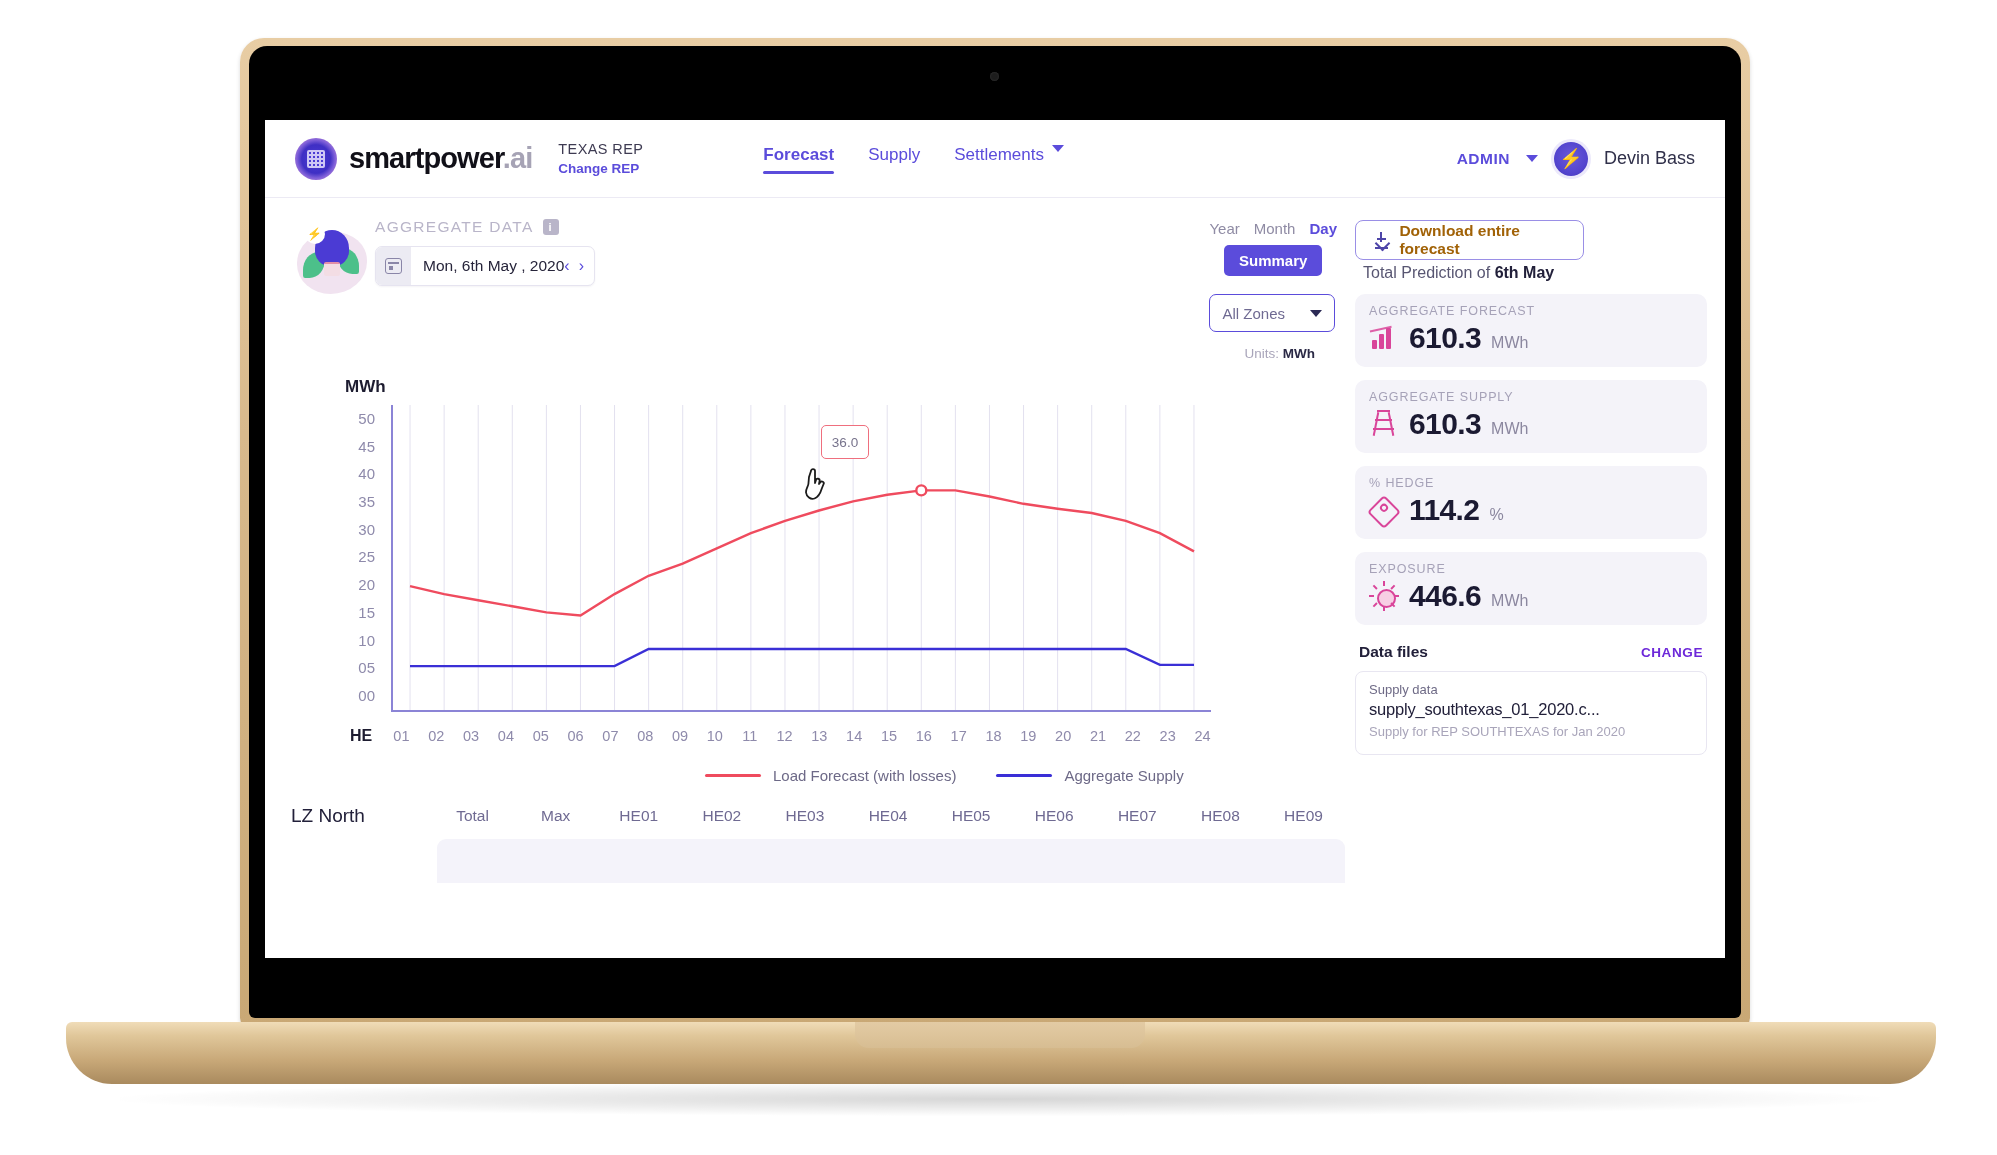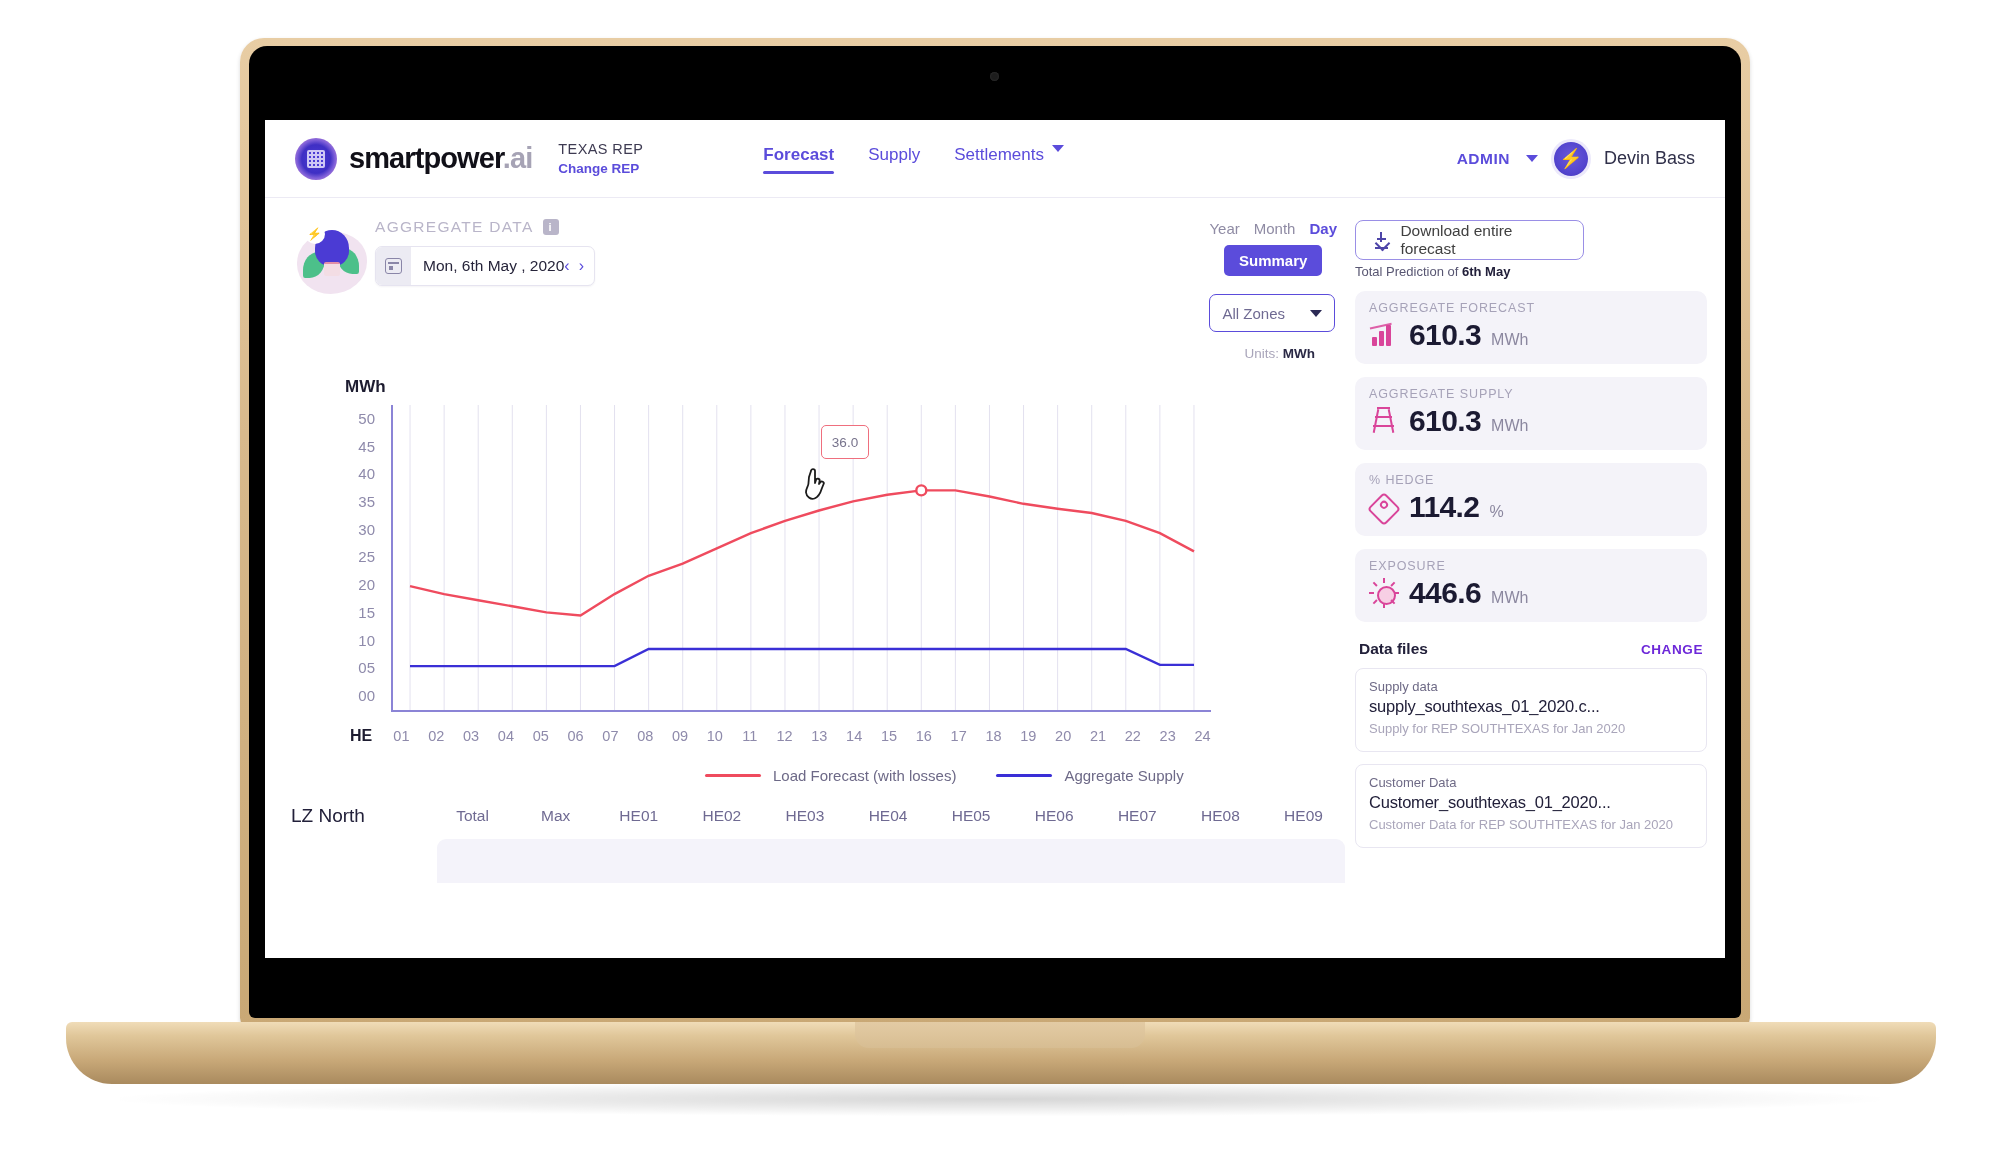--- a/index.html
+++ b/index.html
@@ -315,21 +315,21 @@
   .table-head-row { display: flex; align-items: center; }
   .table-zone { font-size: 19px; font-weight: 400; color: #22203a; width: 140px; }
   .table-cols { display: flex; flex: 1; }
   .table-col { flex: 1; text-align: center; font-size: 15.5px; color: #6f6a92; }
   .table-body-stub {
     margin-top: 12px; margin-left: 146px; height: 44px;
     background: #f4f3fa; border-radius: 9px 9px 0 0;
   }
 
   
-  .rp-title { font-size: 13px; color: #585672; margin: 4px 0 12px 0; }
+  .rp-title { font-size: 16px; color: #585672; margin: 4px 0 12px 8px; }
   .rp-title b { color: #22203a; }
   .metric-card {
     background: #f4f3f9; border-radius: 10px;
     padding: 10px 14px 12px; margin-bottom: 13px;
   }
   .metric-label { font-size: 12.5px; color: #a6a2b8; letter-spacing: .9px; }
   .metric-row { display: flex; align-items: baseline; gap: 10px; margin-top: 3px; }
   .metric-icon { width: 30px; height: 30px; position: relative; align-self: center; }
   .metric-value { font-size: 30px; font-weight: 700; color: #1b1a32; letter-spacing: -.6px; }
   .metric-unit { font-size: 16px; color: #8b879f; }
@@ -391,21 +391,21 @@
   .file-kind { font-size: 13px; color: #6e6a86; }
   .file-name { font-size: 16.5px; color: #22203a; margin-top: 3px; letter-spacing: -.2px; }
   .file-desc { font-size: 13px; color: #a9a5ba; margin-top: 4px; line-height: 1.45; }
 
   .dl-btn {
     display: flex; align-items: center; gap: 12px;
     border: 1.4px solid #9a8fe6; border-radius: 8px;
     height: 40px; padding: 0 18px; background: #fff;
     cursor: pointer; width: 229px; box-sizing: border-box;
   }
-  .dl-label { font-size: 15.5px; color: #404040; }
+  .dl-label { font-size: 15.5px; color: #a16207; font-weight: bold; }
   .dl-arrow { width: 15px; height: 17px; position: relative; }
   .dl-arrow::before {
     content: ""; position: absolute; left: 6px; top: 0; width: 2px; height: 10px; background: #4e45a8;
   }
   .dl-arrow::after {
     content: ""; position: absolute; left: 2.5px; top: 6px; width: 9px; height: 2px;
     background: #4e45a8; transform: rotate(0deg);
   }
   .dl-arrow i {
     position: absolute; left: 1px; bottom: 0; width: 13px; height: 2px; background: #4e45a8;
@@ -705,21 +705,16 @@
           <span class="files-title">Data files</span>
           <span class="files-change">CHANGE</span>
         </div>
 
         <div class="file-card">
           <div class="file-kind">Supply data</div>
           <div class="file-name">supply_southtexas_01_2020.c...</div>
           <div class="file-desc">Supply for REP SOUTHTEXAS for Jan 2020</div>
         </div>
 
-        <div class="file-card">
-          <div class="file-kind">Customer Data</div>
-          <div class="file-name">Customer_southtexas_01_2020...</div>
-          <div class="file-desc">Customer Data for REP SOUTHTEXAS for Jan 2020</div>
-        </div>
       </div>
     </div>
   </div>
 </div>
 
 </body></html>

